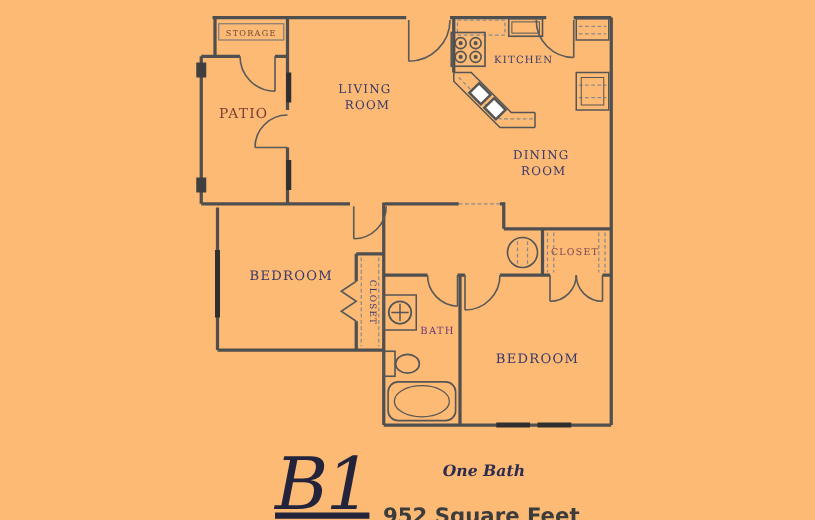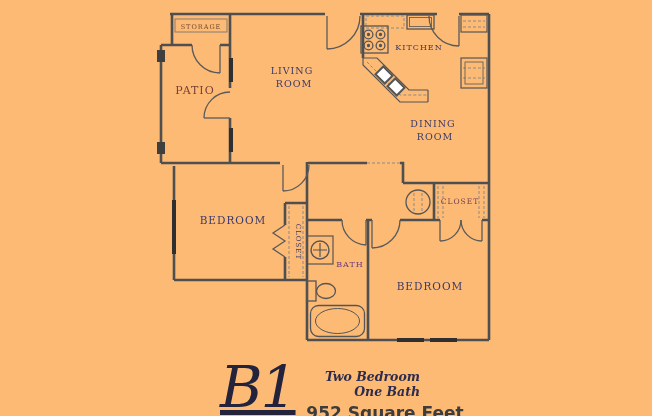--- a/index.html
+++ b/index.html
@@ -174,17 +174,16 @@
       <text x="460" y="204" class="room-label" font-size="7.5" fill="#7a4050" letter-spacing="0.4">CLOSET</text>
       <text x="296" y="242" transform="rotate(90 296 242)" class="room-label" font-size="7" fill="#39396b" letter-spacing="0.6">CLOSET</text>
       <text x="350" y="267" class="room-label" font-size="8" fill="#6b3a7a" letter-spacing="0.5">BATH</text>
       <text x="233" y="224" class="room-label" font-size="10.5" fill="#39396b">BEDROOM</text>
       <text x="430" y="290" class="room-label" font-size="10.5" fill="#39396b">BEDROOM</text>
     </g>
   </svg>
 
   <div class="footer-code">B1</div>
   <div class="footer-subtitle">
-    <div>Two Bedroom</div>
     <div>One Bath</div>
   </div>
   <div class="footer-area">952 Square Feet</div>
 </div>
 
 </body></html>

